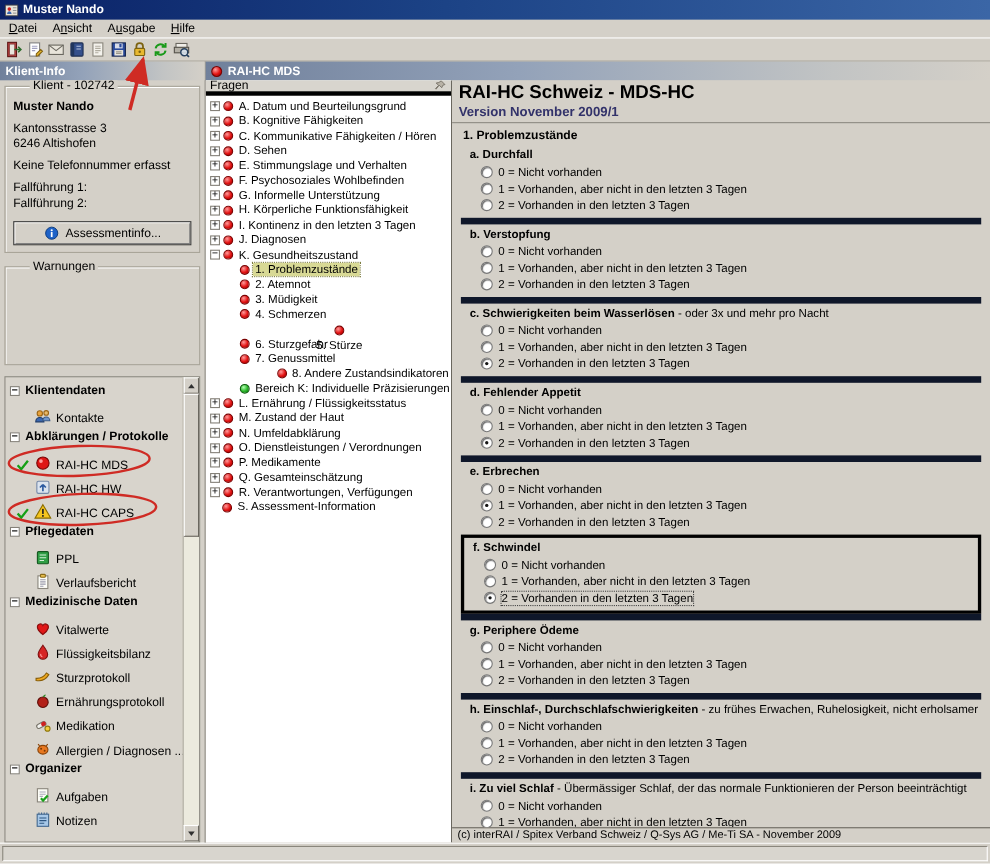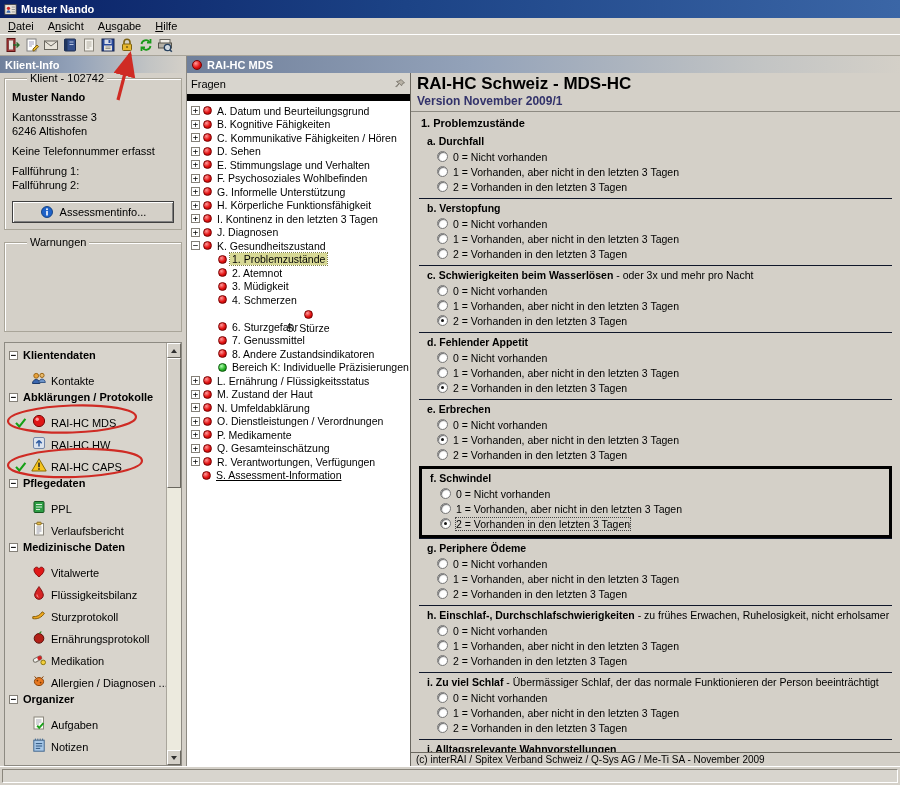--- a/index.html
+++ b/index.html
@@ -64,40 +64,40 @@
   .sb-thumb{position:absolute;top:0;left:0;right:0;height:130px;background:#d4d0c8;
             border:1px solid;border-color:#fff #6a675f #6a675f #fff;}
 
   
   .right-region{flex:1;display:flex;flex-direction:column;min-width:0;}
   .mds-caption .led{width:10px;height:10px;}
   .work-row{flex:1;display:flex;overflow:hidden;}
 
   
   .tree-panel{width:224px;flex:none;display:flex;flex-direction:column;border-right:1px solid #6a675f;background:#fff;}
-  .fragen-bar{height:28px;flex:none;background:#d8d5ce;border-bottom:7px solid #000000;
+  .fragen-bar{height:14px;flex:none;background:#d8d5ce;border-bottom:4px solid #000000;
               display:flex;align-items:center;justify-content:space-between;padding:0 4px;}
   .fragen-bar .pin svg{width:12px;height:12px;display:block;}
   .tree{flex:1;overflow:hidden;padding-top:3px;font-size:10.5px;}
   .trow{display:flex;align-items:center;gap:3px;height:13.5px;white-space:nowrap;}
   .exp-spacer{width:8px;flex:none;}
   .led{width:9px;height:9px;border-radius:50%;flex:none;border:1px solid #7a0000;
        background:radial-gradient(circle at 35% 30%,#ff9a9a,#e31212 55%,#8e0000);}
   .led.green{border-color:#0a5a0a;background:radial-gradient(circle at 35% 30%,#b0ffb0,#28b428 55%,#0c6c0c);}
   .tlabel{padding:0 2px;}
   .tlabel.selected{background:#d8d995;outline:1px dotted #7c7c40;}
 
   
   .form-panel{flex:1;display:flex;flex-direction:column;background:#d4d0c8;min-width:0;}
   .form-title{flex:none;padding:1px 6px 3px 6px;border-bottom:1px solid #8d8a82;}
   .ft1{font-size:17px;font-weight:bold;}
   .ft2{font-size:12px;font-weight:bold;color:#32326a;}
   .form-body{flex:1;overflow:hidden;padding:3px 8px 0 8px;font-size:10.5px;}
   .section-title{font-weight:bold;font-size:11px;padding:2px 0 3px 2px;}
-  .qgroup{padding:2px 2px 4px 8px;border-top:1px solid #0f172a;}
+  .qgroup{padding:2px 2px 4px 8px;border-top:6px solid #0f172a;}
   .qgroup:first-child{border-top:none;}
   .qgroup.focused{border:3px solid #000000;}
   .qtitle{font-weight:bold;padding:1px 0 2px 0;white-space:nowrap;overflow:hidden;}
   .qnote{font-weight:normal;}
   .opt{display:flex;align-items:center;gap:5px;height:15px;padding-left:10px;white-space:nowrap;}
   .radio{width:11px;height:11px;flex:none;border-radius:50%;background:#fff;border:1px solid #777;
          box-shadow:inset 1px 1px 1px rgba(60,60,60,.75),inset -1px -1px 1px #fff;position:relative;}
   .radio.sel::after{content:"";position:absolute;left:3px;top:3px;right:3px;bottom:3px;
          border-radius:50%;background:#151515;}
   .opt-label.kbfocus{outline:1px dotted #444;}
@@ -524,21 +524,21 @@
               <div class="trow" style="padding-left: 20px;">
                 <span class="exp-spacer"></span>
                 <span class="led"></span>
                 <span class="tlabel">6. Sturzgefahr</span>
               </div>
               <div class="trow" style="padding-left: 20px;">
                 <span class="exp-spacer"></span>
                 <span class="led"></span>
                 <span class="tlabel">7. Genussmittel</span>
               </div>
-              <div class="trow" style="padding-left: 20px;">
+              <div class="trow" style="padding-left: 20px; justify-content: flex-end;">
                 <span class="exp-spacer"></span>
                 <span class="led"></span>
                 <span class="tlabel">8. Andere Zustandsindikatoren</span>
               </div>
               <div class="trow" style="padding-left: 20px;">
                 <span class="exp-spacer"></span>
                 <span class="led green"></span>
                 <span class="tlabel">Bereich K: Individuelle Präzisierungen</span>
               </div>
               <div class="trow" style="padding-left: 4px;">
@@ -569,21 +569,21 @@
               <div class="trow" style="padding-left: 4px;">
                 <span class="expander">+</span>
                 <span class="led"></span>
                 <span class="tlabel">Q. Gesamteinschätzung</span>
               </div>
               <div class="trow" style="padding-left: 4px;">
                 <span class="expander">+</span>
                 <span class="led"></span>
                 <span class="tlabel">R. Verantwortungen, Verfügungen</span>
               </div>
-              <div class="trow" style="padding-left: 4px; text-decoration: underline;">
+              <div class="trow" style="padding-left: 4px;">
                 <span class="exp-spacer"></span>
                 <span class="led"></span>
                 <span class="tlabel">S. Assessment-Information</span>
               </div>
             </div>
         </div>
         <div class="form-panel">
           <div class="form-title">
             <div class="ft1">RAI-HC Schweiz - MDS-HC</div>
             <div class="ft2">Version November 2009/1</div>

